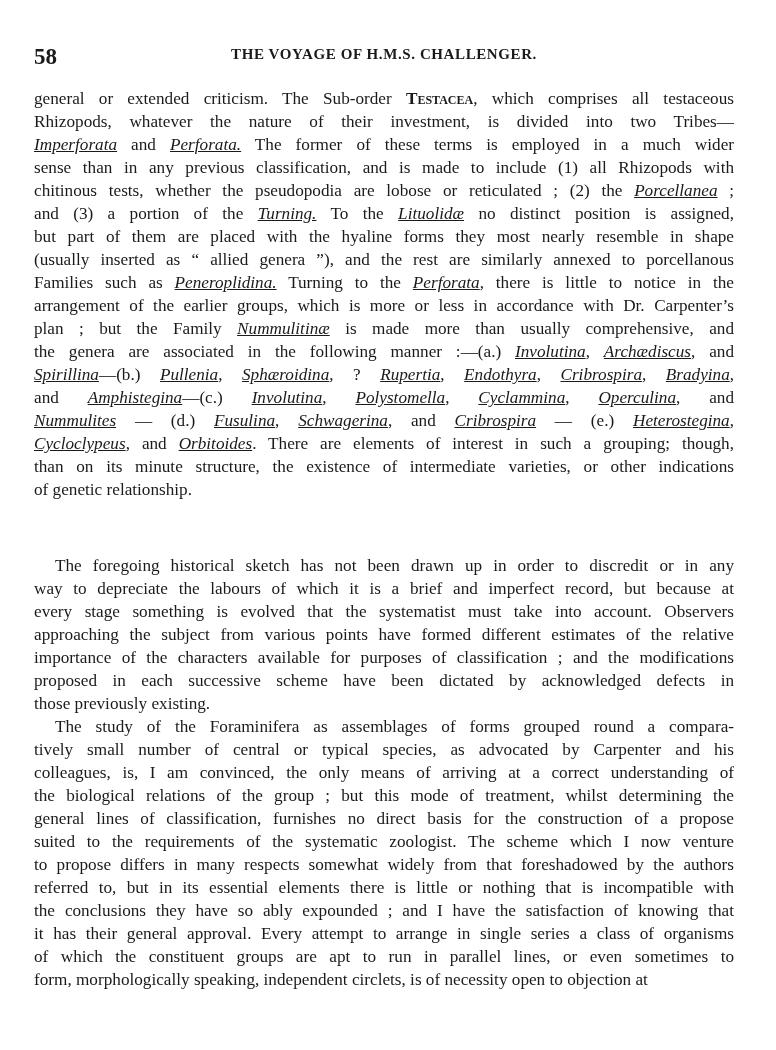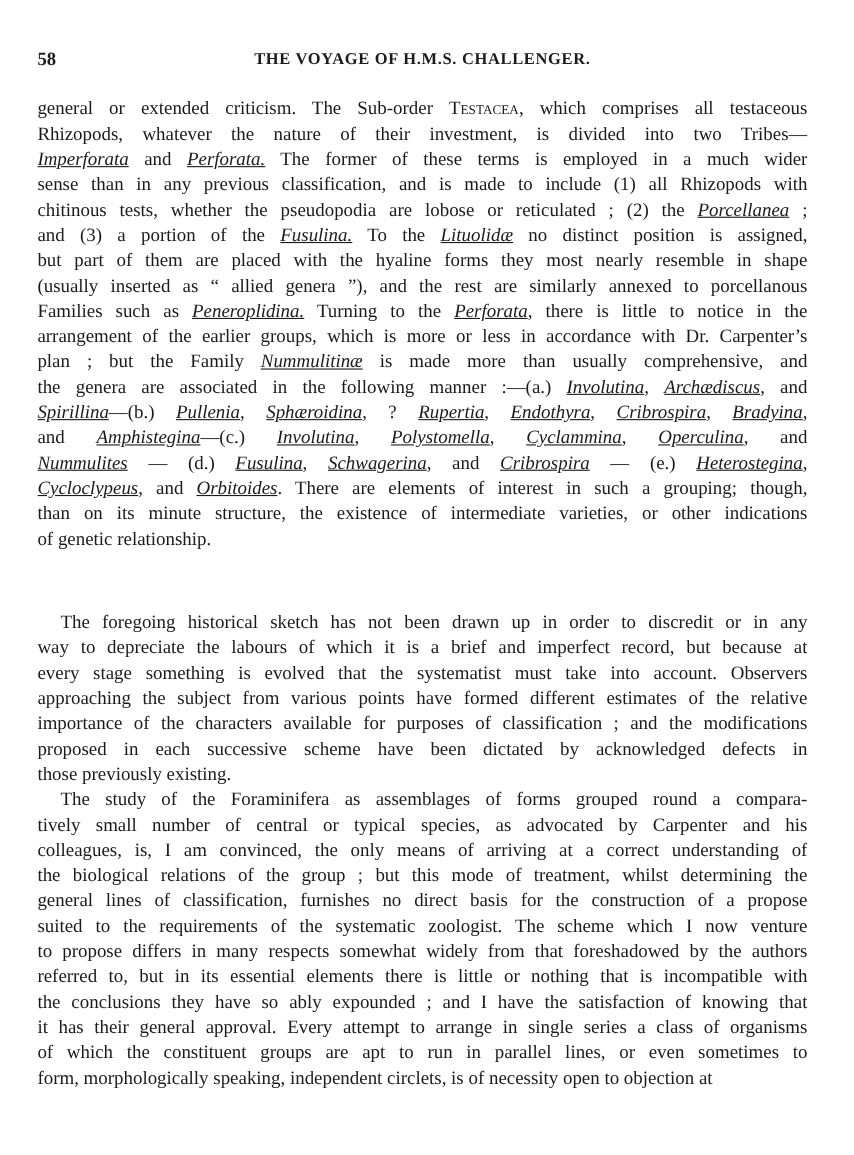--- a/index.html
+++ b/index.html
@@ -1,44 +1,44 @@
 <!DOCTYPE html>
 <html><head>
 <meta charset="utf-8">
 <style>
   html, body { margin: 0; padding: 0; background: #ffffff; }
   body { width: 776px; height: 1050px; position: relative; overflow: hidden;
          font-family: "Liberation Serif", "DejaVu Serif", serif; color: #1a1a1a; }
   .header { position: absolute; top: 44px; left: 34px; width: 700px; height: 24px; }
-  .page-num { position: absolute; left: 0; top: 0; font-size: 17px; font-weight: bold; }
+  .page-num { position: absolute; left: 0; top: 0; font-size: 23px; font-weight: bold; }
   .running-title { position: absolute; left: 0; right: 0; top: 2px; text-align: center;
                    font-size: 15px; letter-spacing: 0.6px; font-weight: bold; }
   .body { position: absolute; left: 34px; width: 700px; }
   .line { height: 23px; line-height: 23px; font-size: 17.2px; white-space: nowrap;
           text-align: justify; text-align-last: justify; overflow: hidden; }
   .line.last { text-align-last: left; }
   .line.indent { padding-left: 21px; }
   .it { font-style: italic; text-decoration: underline; }
-  .sc { font-variant: small-caps; }
+  .sc { font-variant: small-caps; font-weight: bold; }
 </style>
 </head>
 <body>
 
 <div class="header">
   <span class="page-num">58</span>
   <span class="running-title">THE VOYAGE OF H.M.S. CHALLENGER.</span>
 </div>
 
 <div class="body" id="para-0" style="top:87px;">
     <div class="line"><span>general or extended criticism.  The Sub-order </span><span class="sc">Testacea</span><span>, which comprises all testaceous</span></div>
     <div class="line"><span>Rhizopods, whatever the nature of their investment, is divided into two Tribes—</span></div>
     <div class="line"><span class="it">Imperforata</span><span> and </span><span class="it">Perforata.</span><span>  The former of these terms is employed in a much wider</span></div>
     <div class="line"><span>sense than in any previous classification, and is made to include (1) all Rhizopods with</span></div>
     <div class="line"><span>chitinous tests, whether the pseudopodia are lobose or reticulated ; (2) the </span><span class="it">Porcellanea</span><span> ;</span></div>
-    <div class="line"><span>and (3) a portion of the </span><span class="it">Fusulina.</span><span>  To the </span><span class="it">Lituolidæ</span><span> no distinct position is assigned,</span></div>
+    <div class="line"><span>and (3) a portion of the </span><span class="it">Turning.</span><span>  To the </span><span class="it">Lituolidæ</span><span> no distinct position is assigned,</span></div>
     <div class="line"><span>but part of them are placed with the hyaline forms they most nearly resemble in shape</span></div>
     <div class="line"><span>(usually inserted as “ allied genera ”), and the rest are similarly annexed to porcellanous</span></div>
     <div class="line"><span>Families such as </span><span class="it">Peneroplidina.</span><span>  Turning to the </span><span class="it">Perforata</span><span>, there is little to notice in the</span></div>
     <div class="line"><span>arrangement of the earlier groups, which is more or less in accordance with Dr. Carpenter’s</span></div>
     <div class="line"><span>plan ; but the Family </span><span class="it">Nummulitinæ</span><span> is made more than usually comprehensive, and</span></div>
     <div class="line"><span>the genera are associated in the following manner :—(a.) </span><span class="it">Involutina</span><span>, </span><span class="it">Archædiscus</span><span>, and</span></div>
     <div class="line"><span class="it">Spirillina</span><span>—(b.) </span><span class="it">Pullenia</span><span>, </span><span class="it">Sphæroidina</span><span>, ? </span><span class="it">Rupertia</span><span>, </span><span class="it">Endothyra</span><span>, </span><span class="it">Cribrospira</span><span>, </span><span class="it">Bradyina</span><span>,</span></div>
     <div class="line"><span>and </span><span class="it">Amphistegina</span><span>—(c.) </span><span class="it">Involutina</span><span>, </span><span class="it">Polystomella</span><span>, </span><span class="it">Cyclammina</span><span>, </span><span class="it">Operculina</span><span>, and</span></div>
     <div class="line"><span class="it">Nummulites</span><span> — (d.) </span><span class="it">Fusulina</span><span>, </span><span class="it">Schwagerina</span><span>, and </span><span class="it">Cribrospira</span><span> — (e.) </span><span class="it">Heterostegina</span><span>,</span></div>
     <div class="line"><span class="it">Cycloclypeus</span><span>, and </span><span class="it">Orbitoides</span><span>.  There are elements of interest in such a grouping; though,</span></div>

